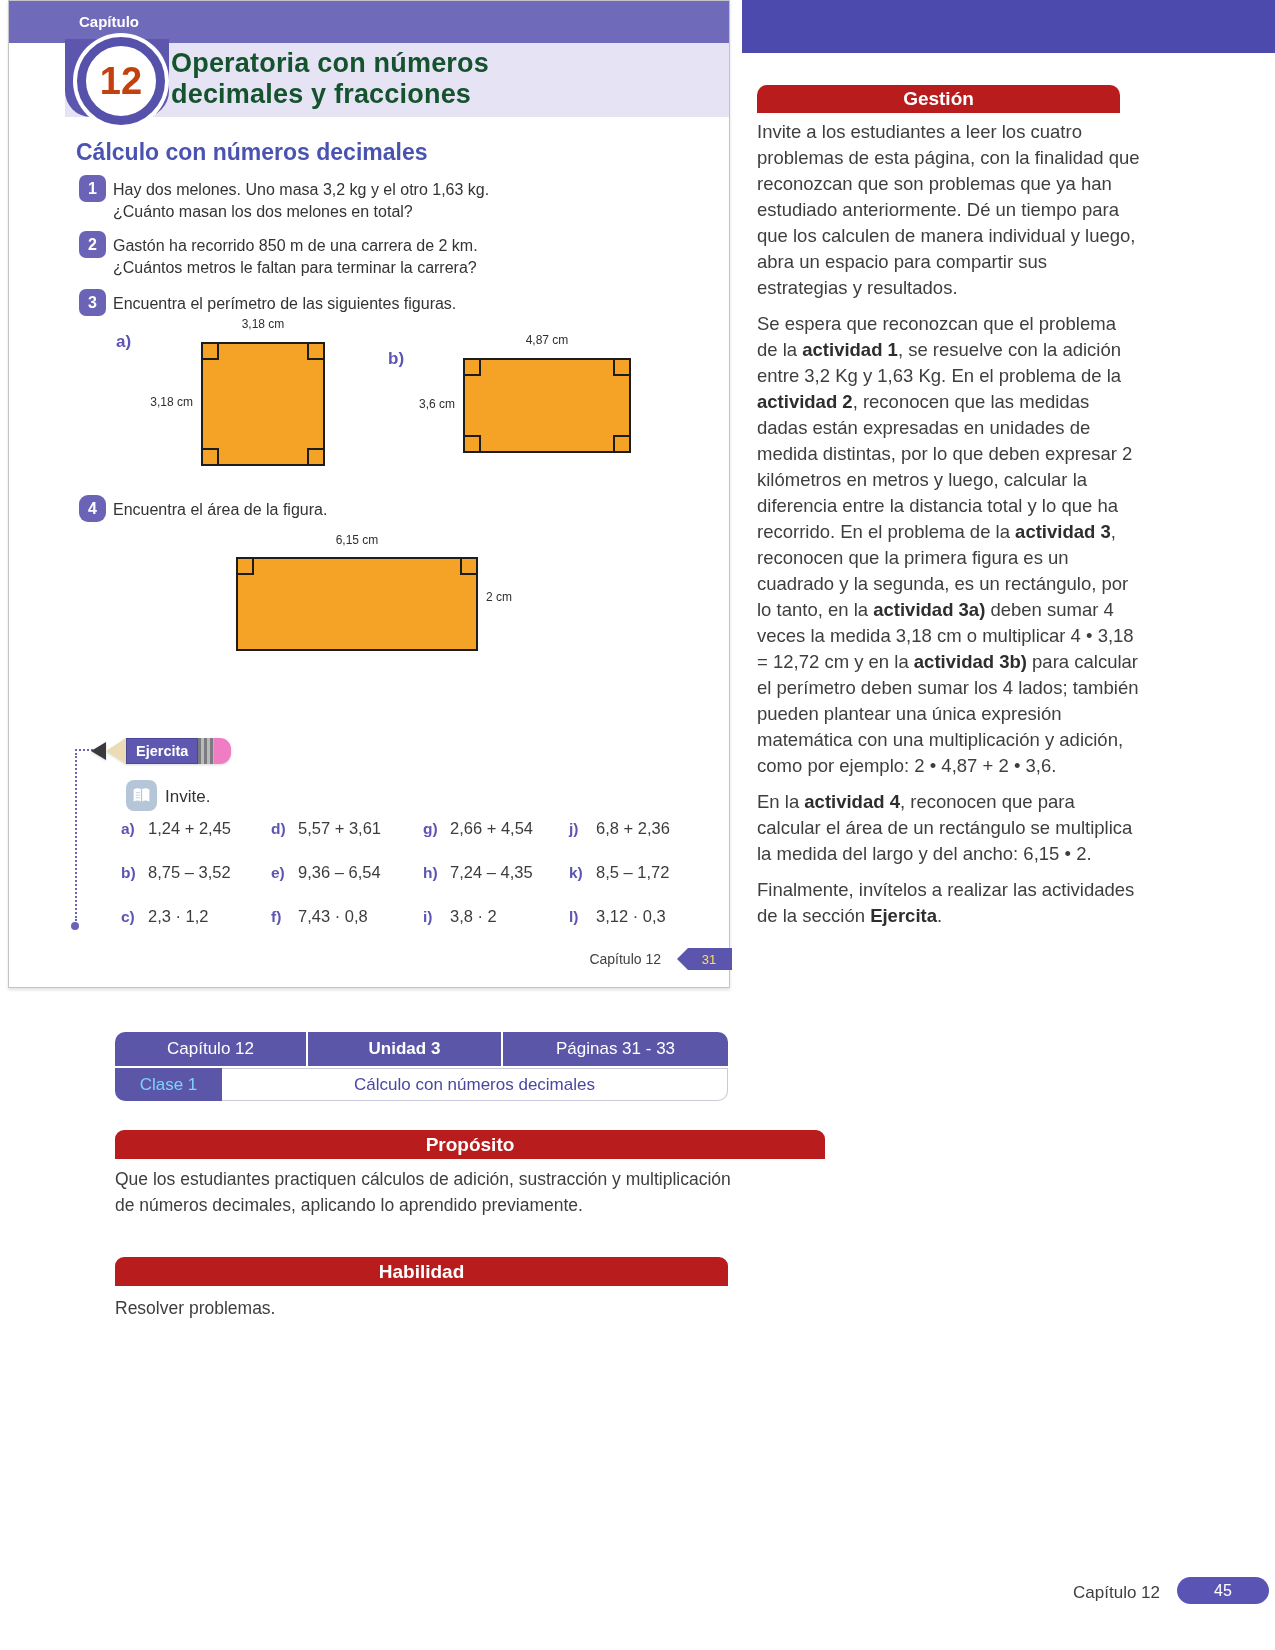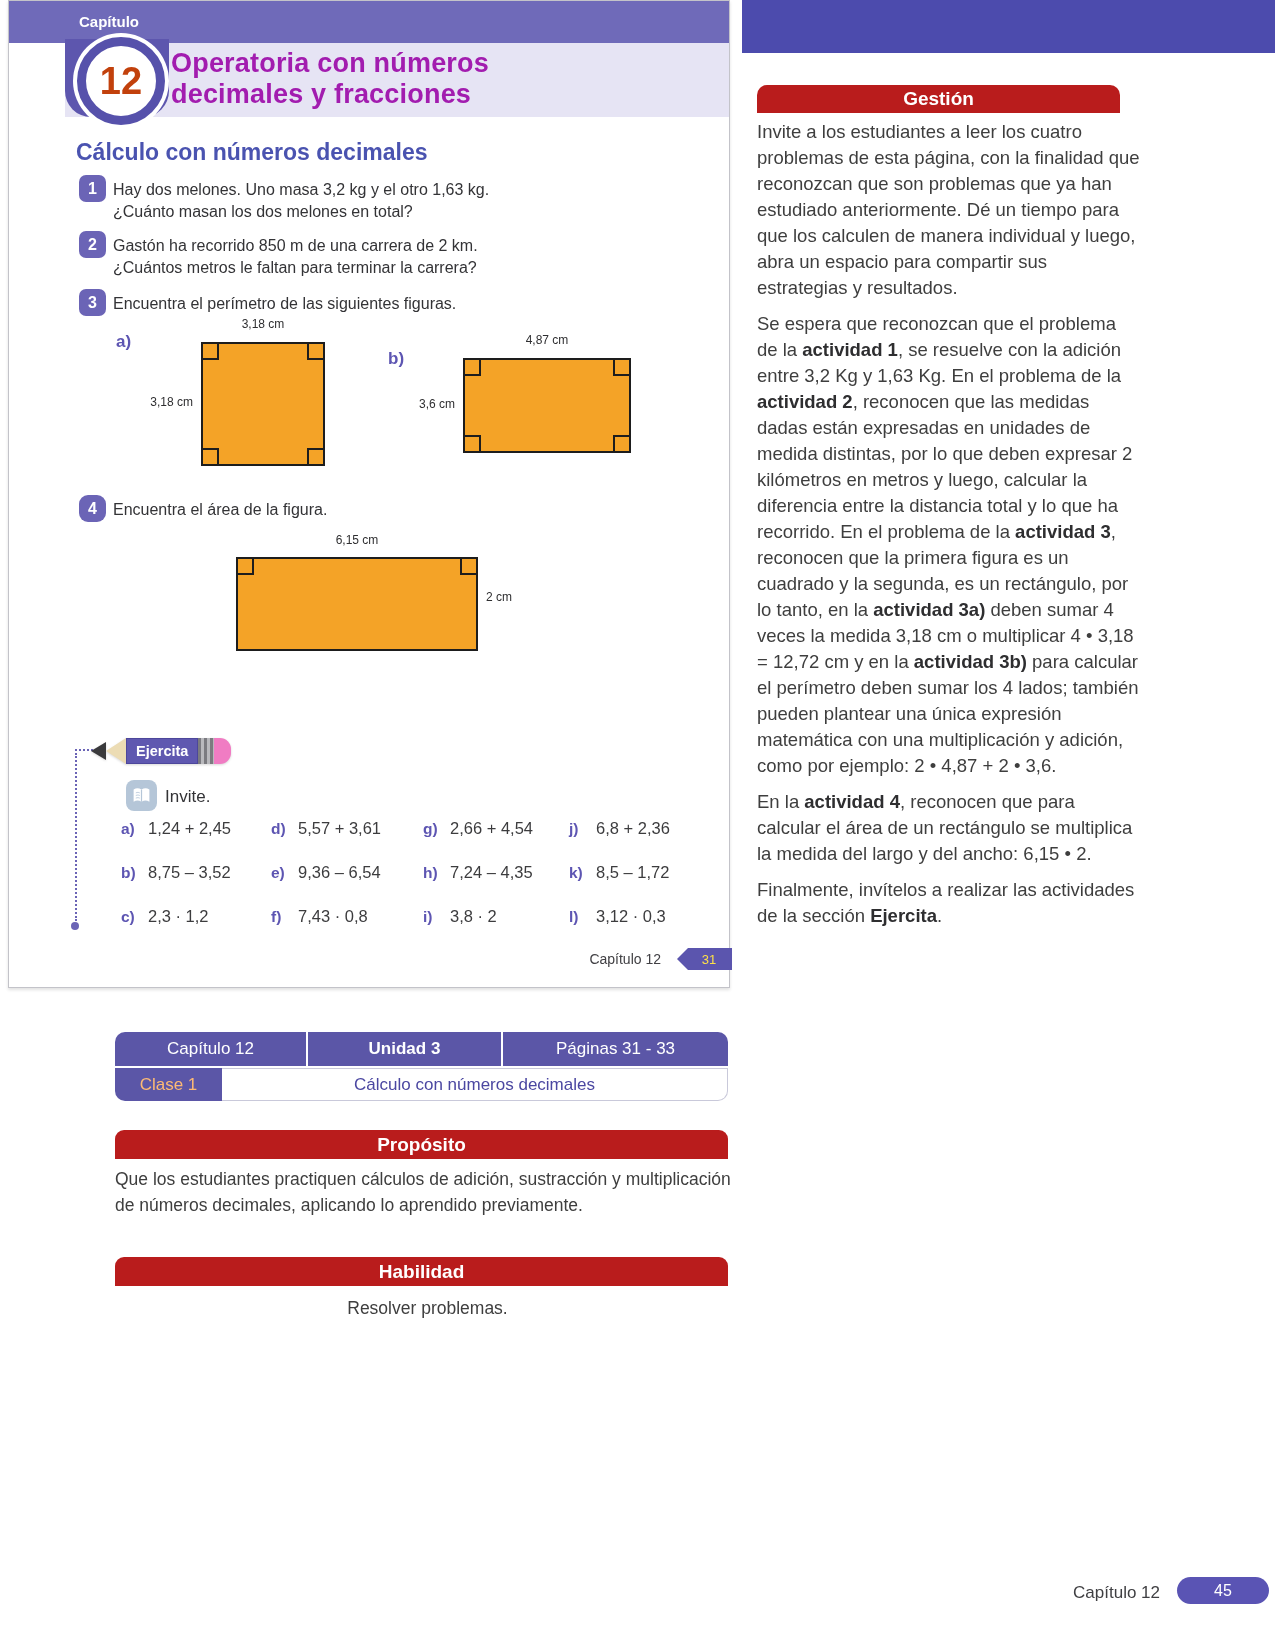--- a/index.html
+++ b/index.html
@@ -17,21 +17,21 @@
   .chapter-tab { position:absolute; left:70px; top:0; height:42px; line-height:42px;
                  color:#fff; font-weight:bold; font-size:15px; }
   .title-band { position:absolute; left:56px; top:42px; right:0; height:74px; background:#e6e4f4; }
   .num-blob { position:absolute; left:56px; top:38px; width:104px; height:78px; background:#5d56ae;
               border-radius:0 0 26px 26px; }
   .num-circle { position:absolute; left:68px; top:36px; width:88px; height:88px; border-radius:50%;
                 background:#fff; border:9px solid #5651ab; box-shadow:0 0 0 4px #fff;
                 display:flex; align-items:center; justify-content:center;
                 font-size:38px; font-weight:bold; color:#c2410c; }
   .book-title { position:absolute; left:162px; top:47px; width:380px; font-size:27px; line-height:31px;
-                font-weight:bold; color:#a21caf; letter-spacing:.2px; }
+                font-weight:bold; color:#14532d; letter-spacing:.2px; }
   .section-heading { position:absolute; left:67px; top:138px; font-size:23px; font-weight:bold; color:#4a53b0; }
 
   .prob-badge { position:absolute; width:27px; height:27px; border-radius:7px; background:#6b64b6;
                 color:#fff; font-weight:bold; font-size:16px; display:flex; align-items:center; justify-content:center; }
   .prob-text { position:absolute; font-size:16px; line-height:22px; color:#333336; }
 
   
   .fig-rect { position:absolute; background:#f4a327; border:2px solid #1d1d1d; }
   .cm { position:absolute; width:18px; height:18px; border:2px solid #1d1d1d; }
   .cm.tl { left:-2px; top:-2px; } .cm.tr { right:-2px; top:-2px; }
@@ -78,31 +78,31 @@
 
   
   .info-table { position:absolute; left:115px; top:1032px; width:613px; }
   .it-row1 { display:grid; grid-template-columns:193px 195px 225px; gap:0; height:34px;
              border-radius:10px 10px 0 0; overflow:hidden; }
   .it-cell { background:#5b56a7; color:#fff; font-size:17px; display:flex; align-items:center; justify-content:center;
              border-right:2px solid #fff; }
   .it-cell:last-child { border-right:none; }
   .it-cell.bold { font-weight:bold; }
   .it-row2 { display:flex; height:33px; margin-top:2px; }
-  .it-clase { width:107px; background:#5b56a7; color:#fdba74; font-size:17px; display:flex; align-items:center;
+  .it-clase { width:107px; background:#5b56a7; color:#7dd3fc; font-size:17px; display:flex; align-items:center;
               justify-content:center; border-radius:0 0 0 10px; }
   .it-value { flex:1; background:#fff; border:1px solid #c9c9da; border-left:none; border-radius:0 0 10px 0;
               color:#4b47a1; font-size:17px; display:flex; align-items:center; justify-content:center; }
 
-  .proposito-header { position:absolute; left:115px; top:1130px; width:613px; height:29px; line-height:29px;
+  .proposito-header { position:absolute; left:115px; top:1130px; width:710px; height:29px; line-height:29px;
                       border-radius:9px 9px 0 0; }
   .proposito-body { position:absolute; left:115px; top:1166px; width:625px; font-size:17.5px; line-height:26px; color:#3e3e3e; }
   .habilidad-header { position:absolute; left:115px; top:1257px; width:613px; height:29px; line-height:29px;
                       border-radius:9px 9px 0 0; }
-  .habilidad-body { position:absolute; left:115px; top:1295px; width:625px; font-size:17.5px; line-height:26px; color:#3e3e3e;text-align:center; }
+  .habilidad-body { position:absolute; left:115px; top:1295px; width:625px; font-size:17.5px; line-height:26px; color:#3e3e3e; }
 
   
   .pf-chapter { position:absolute; left:1000px; top:1583px; width:160px; text-align:right; font-size:17px; color:#3f3f42; }
   .pf-badge { position:absolute; left:1177px; top:1577px; width:92px; height:27px; border-radius:14px;
               background:#5a54b4; color:#fff; font-size:16px; display:flex; align-items:center; justify-content:center; }
 </style>
 </head>
 <body>
 
 <div class="page">

